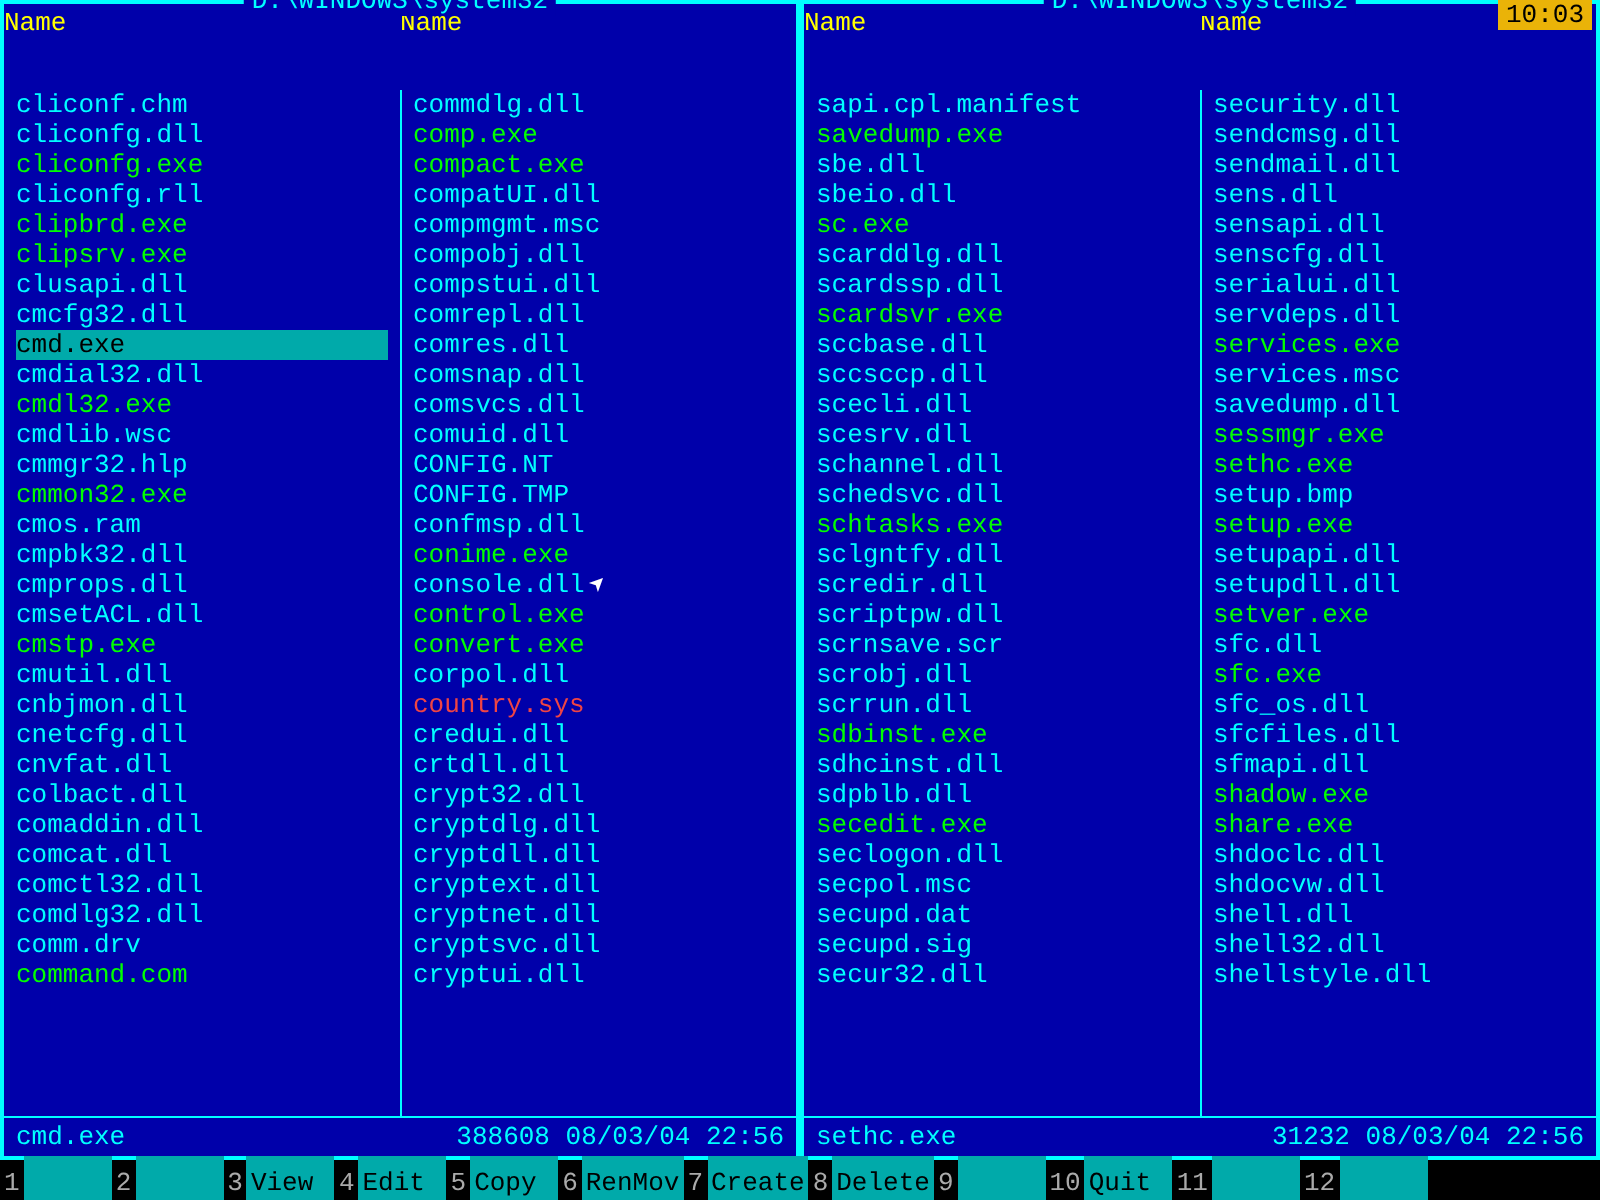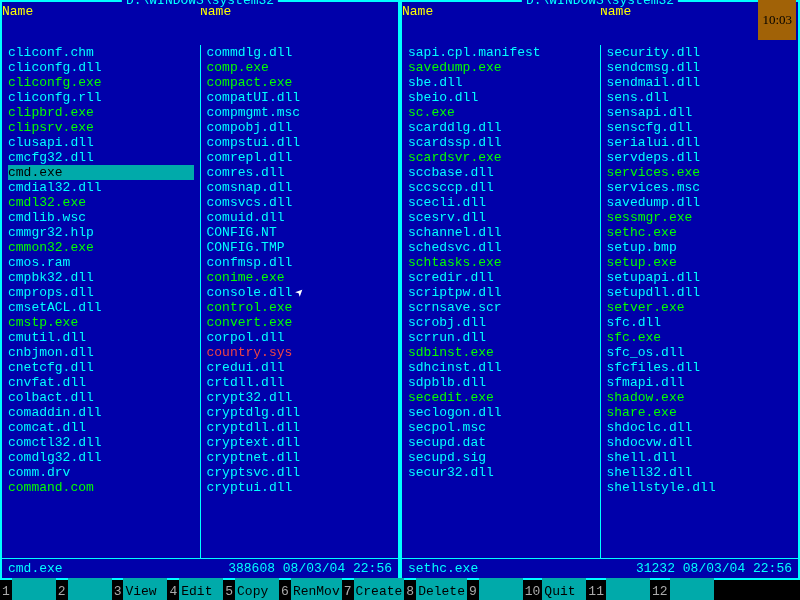--- a/index.html
+++ b/index.html
@@ -32,26 +32,25 @@
     background: #0000aa;
     color: #00ffff;
     padding: 0 4px;
     font-size: 13px;
     z-index: 2;
   }
   .clock {
     position: absolute;
     top: -2px;
     right: 2px;
-    background: #a16207;
+    background: #eab308;
     color: #000;
-    padding: 12px 4px;
+    padding: 0 4px;
     z-index: 3;
     font-size: 13px;
-    font-family: Liberation Serif, serif;
   }
   .headers {
     display: flex;
     margin-top: 2px;
   }
   .col-header {
     flex: 1;
     text-align: left;
     color: #ffff00;
     font-size: 13px;
@@ -223,20 +222,21 @@
           <div class="file-item">scarddlg.dll</div>
           <div class="file-item">scardssp.dll</div>
           <div class="file-item exe">scardsvr.exe</div>
           <div class="file-item">sccbase.dll</div>
           <div class="file-item">sccsccp.dll</div>
           <div class="file-item">scecli.dll</div>
           <div class="file-item">scesrv.dll</div>
           <div class="file-item">schannel.dll</div>
           <div class="file-item">schedsvc.dll</div>
           <div class="file-item exe">schtasks.exe</div>
+          <div class="file-item">sclgntfy.dll</div>
           <div class="file-item">scredir.dll</div>
           <div class="file-item">scriptpw.dll</div>
           <div class="file-item">scrnsave.scr</div>
           <div class="file-item">scrobj.dll</div>
           <div class="file-item">scrrun.dll</div>
           <div class="file-item exe">sdbinst.exe</div>
           <div class="file-item">sdhcinst.dll</div>
           <div class="file-item">sdpblb.dll</div>
           <div class="file-item exe">secedit.exe</div>
           <div class="file-item">seclogon.dll</div>

